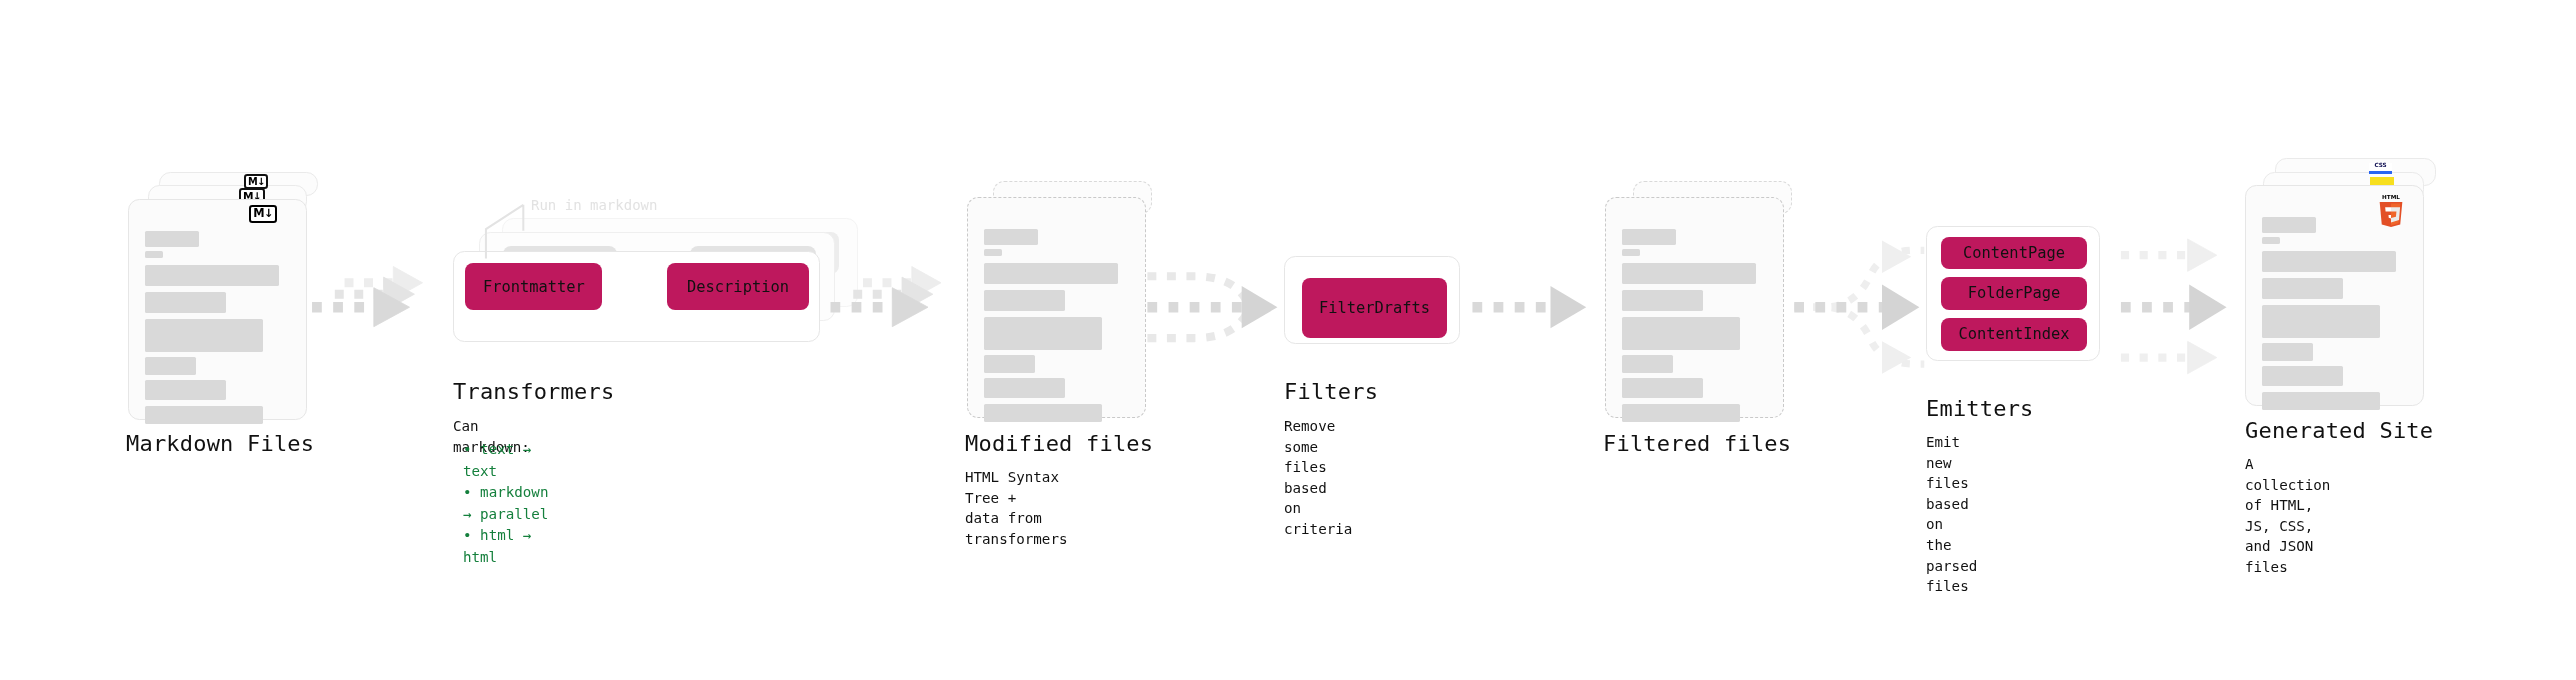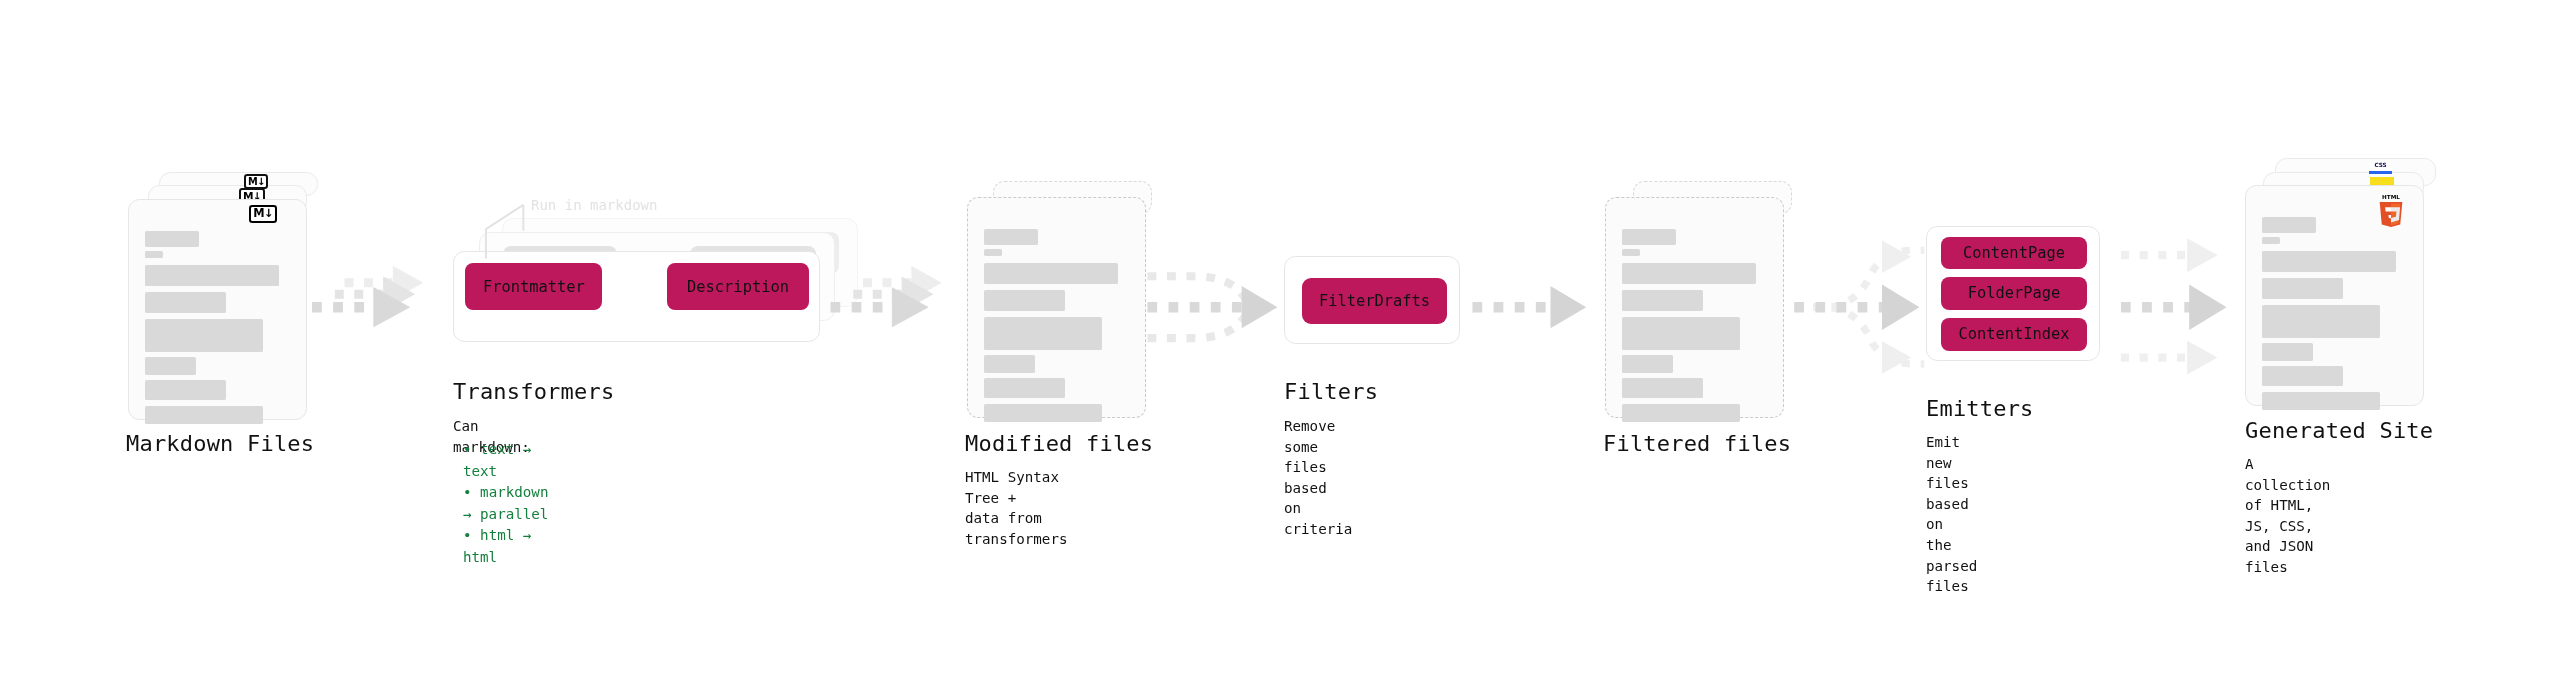--- a/index.html
+++ b/index.html
@@ -168,21 +168,21 @@
       <div class="skel" style="left:16.3px; top:206px; width:118px; height:18px;"></div>
     </div>
 
     <div class="title" style="position:absolute; left:965px; top:431px;">Modified files</div>
     <div class="subtitle" style="position:absolute; left:965px; top:467px;">HTML Syntax Tree +
 data from transformers</div>
   </div>
 
   <div class="col">
     <div class="panel" style="left:1284px; top:256px; width:176px; height:88px;">
-      <div class="chip" style="left:17px; top:21px; width:145px; height:46px;border-radius:9px;">FilterDrafts</div>
+      <div class="chip" style="left:17px; top:21px; width:145px; height:60px;">FilterDrafts</div>
     </div>
     <div class="title" style="position:absolute; left:1284px; top:379px;">Filters</div>
     <div class="subtitle" style="position:absolute; left:1284px; top:416px;">Remove some files based
 on criteria</div>
   </div>
 
   <div class="col">
     <div class="card ghostd" style="left:1633px; top:181px; width:159px; height:32.5px;"></div>
 
     <div class="card dashed" style="left:1605px; top:197px; width:179px; height:221px;">

